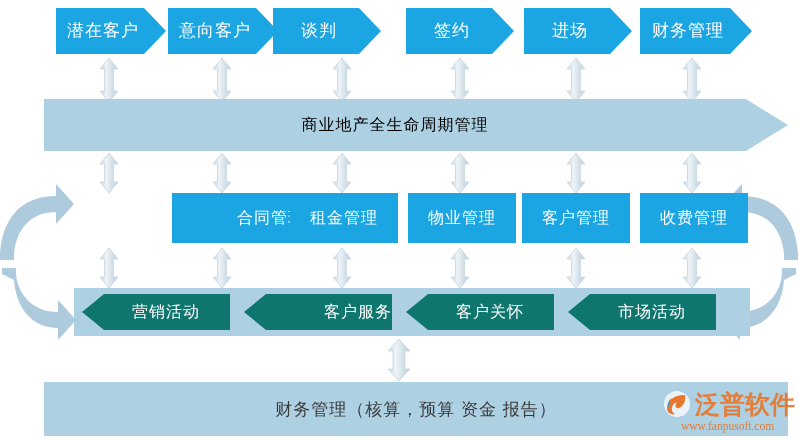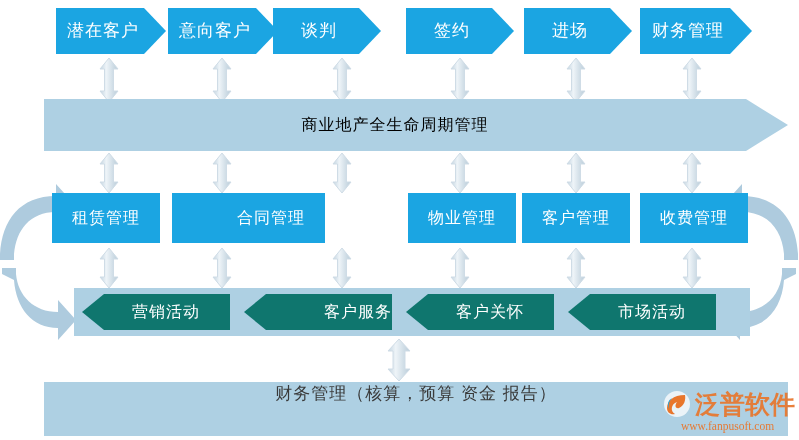--- a/index.html
+++ b/index.html
@@ -93,20 +93,21 @@
   }
 
   
   .footbar {
     background: #AED0E3;
     color: #3a3a3a;
     font-size: 17px;
     text-align: center;
     letter-spacing: 1px;
     display: flex;
+    align-items: center;
     justify-content: center;
     white-space: nowrap;
   }
 
   
   .watermark {
     display: flex;
     flex-direction: column;
     align-items: flex-start;
     justify-content: center;
@@ -220,28 +221,28 @@
     <svg width="76" height="200" viewBox="0 0 76 200">
       <g fill="#AECBDE">
         <path d="M16 28 C52 28 70 52 72 86 L72 92 L58 92 L58 86 C56 62 42 44 16 44 L16 56 L-2 36 L16 16 Z"></path>
         <path d="M58 112 C56 140 40 160 14 160 L14 172 L-4 152 L14 132 L14 144 C38 144 54 128 56 106 L56 100 L70 100 L70 106 Z"></path>
       </g>
     </svg>
   </div>
 
   <div class="abs" style="left:0; top:193px; width:799px; height:54px;">
 
-    <div class="mod-box abs" style="left:52px; top:0; width:108px;">
-      <span>租赁管理</span>
-    </div>
 
     <div class="mod-box abs" style="left:172px; top:0; width:108px;padding-left:45px;">
       <span>合同管理</span>
     </div>
 
+    <div class="mod-box abs" style="left:290px; top:0; width:108px;">
+      <span>租金管理</span>
+    </div>
 
     <div class="mod-box abs" style="left:522px; top:0; width:108px;">
       <span>客户管理</span>
     </div>
 
     <div class="mod-box abs" style="left:408px; top:0; width:108px;">
       <span>物业管理</span>
     </div>
 
     <div class="mod-box abs" style="left:640px; top:0; width:108px;">

